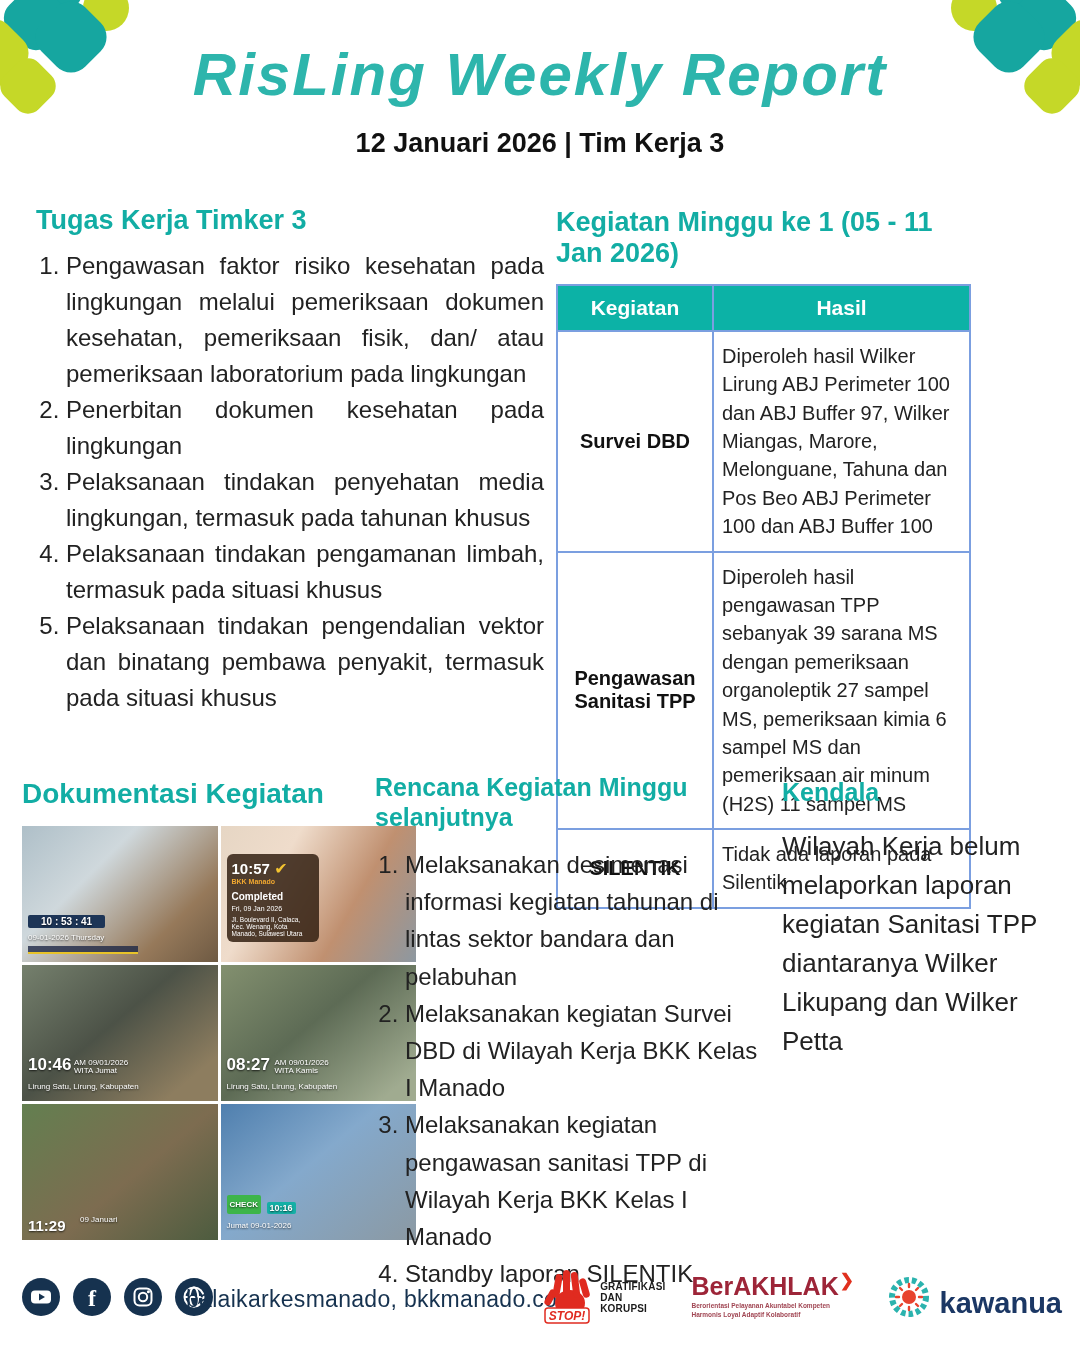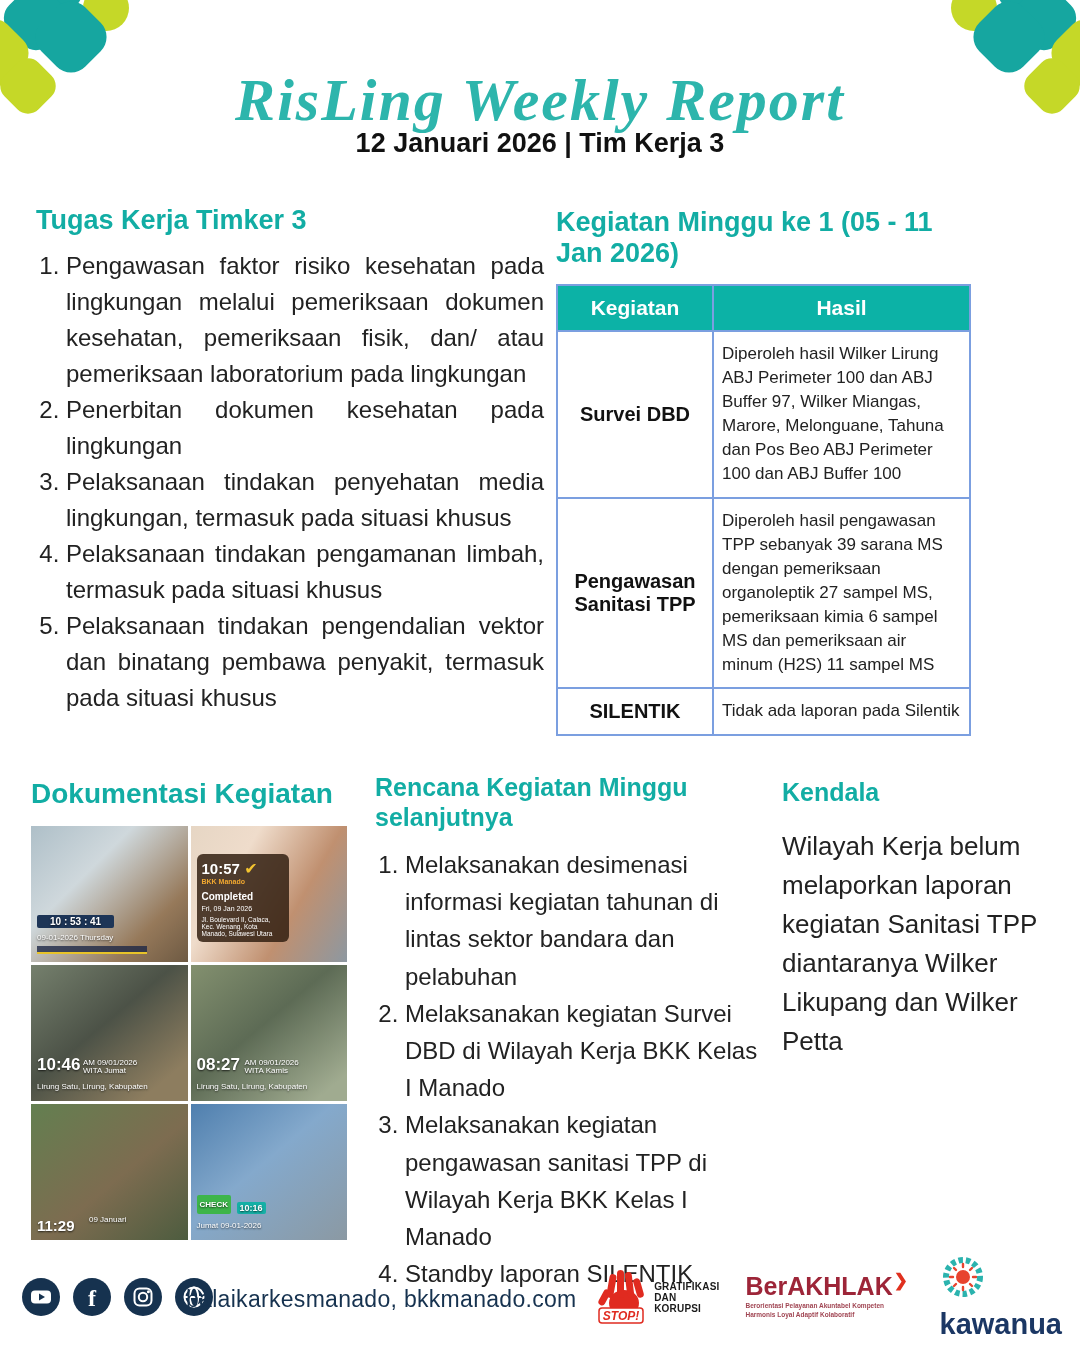--- a/index.html
+++ b/index.html
@@ -10,23 +10,23 @@
     background: #ffffff; margin: 0 auto; overflow: hidden;
   }
   
   .deco { position: absolute; top: 0; }
   .deco-left { left: 0; }
   .deco-right { right: 0; transform: scaleX(-1); }
 
   
   .title {
     position: absolute; top: 40px; left: 0; width: 100%;
-    text-align: center; font-family: Liberation Serif, serif;
+    text-align: center; font-family: Liberation Sans, sans-serif;
     font-style: italic; font-weight: 700; font-size: 60px;
-    color: #2db5ac; letter-spacing: 2px; margin-top: 26px;
+    color: #2db5ac; letter-spacing: 2px;
   }
   .subtitle {
     position: absolute; top: 128px; left: 0; width: 100%;
     text-align: center; font-weight: 700; font-size: 27px; color: #111111;
   }
 
   h2.sec { color: #12ada4; font-weight: 700; }
 
   
   .tasks { position: absolute; left: 36px; top: 205px; width: 508px; }
@@ -36,29 +36,29 @@
 
   
   .weekly { position: absolute; left: 556px; top: 207px; width: 415px; }
   .weekly h2 { font-size: 27px; margin-bottom: 15px; }
   .wtable { border: 2px solid #7b9fe0; }
   .wrow { display: grid; grid-template-columns: 156px 1fr; }
   .wrow + .wrow { border-top: 2px solid #7b9fe0; }
   .wcell-k { border-right: 2px solid #7b9fe0; display: flex;
              align-items: center; justify-content: center; text-align: center;
              font-weight: 700; font-size: 20px; color: #111; padding: 6px; }
-  .wcell-h { padding: 10px 8px; font-size: 17px; line-height: 1.42; color: #222; }
+  .wcell-h { padding: 10px 8px; font-size: 20px; line-height: 1.42; color: #222; }
   .whead { background: #0cb2a6; }
   .whead .wcell-k, .whead .wcell-h { color: #ffffff; font-weight: 700;
              font-size: 21px; text-align: center; display: flex;
              align-items: center; justify-content: center; padding: 7px; }
   .whead .wcell-k { border-right-color: #7b9fe0; }
 
   
-  .docs { position: absolute; left: 31px; top: 778px; width: 316px; }
+  .docs { position: absolute; left: 22px; top: 778px; width: 394px; }
   .docs h2 { font-size: 28px; margin-bottom: 16px; }
   .pgrid { display: grid; grid-template-columns: 1fr 1fr; grid-auto-rows: 136px; gap: 3px; }
   .photo { position: relative; overflow: hidden; }
   .ph1 { background: linear-gradient(135deg,#aebfc8,#cfd8dc 35%,#96795a 75%,#6e5a43); }
   .ph2 { background: linear-gradient(120deg,#e6d6c4,#efdccb 30%,#c09070 65%,#8d98a1); }
   .ph3 { background: linear-gradient(140deg,#75806d,#4c5247 45%,#8d7d5f 85%); }
   .ph4 { background: linear-gradient(140deg,#83906f,#5d6b55 45%,#a0ab90 90%); }
   .ph5 { background: linear-gradient(140deg,#637f50,#7d6c50 55%,#4d5c3f); }
   .ph6 { background: linear-gradient(140deg,#4f7fae,#84a9cc 45%,#8b99a3); }
   .ov { position: absolute; color: #fff; text-shadow: 0 1px 2px rgba(0,0,0,.7); }
@@ -95,21 +95,21 @@
            align-items: center; gap: 26px; height: 62px; }
   .stop-logo { display: flex; align-items: center; gap: 3px; }
   .stop-txt { font-size: 10px; font-weight: 800; color: #1a1a1a; line-height: 1.1;
               letter-spacing: .2px; }
   .ber-logo { position: relative; width: 168px; }
   .ber-title { font-size: 25px; font-weight: 800; color: #9d2538; line-height: 1; }
   .ber-title .chev { color: #e0301e; font-size: 17px; font-weight: 800;
                      position: relative; top: -9px; left: 1px; }
   .ber-sub { font-size: 6.5px; color: #a04552; margin-top: 3px; line-height: 1.35;
              font-weight: 700; }
-  .kaw-logo { display: flex; align-items: flex-start; gap: 8px; flex-direction: column; }
+  .kaw-logo { display: flex; align-items: flex-end; gap: 8px; }
   .kaw-name { font-size: 29px; font-weight: 800; color: #1b3764; }
 </style>
 </head>
 <body>
 
 <div class="page">
 
   <svg class="deco deco-left" width="140" height="120" viewBox="0 0 140 120">
     <circle cx="106" cy="8" r="23" fill="#c5d828"></circle>
     <g fill="#16a6a0">
@@ -136,21 +136,21 @@
   </svg>
 
   <div class="title">RisLing Weekly Report</div>
   <div class="subtitle">12 Januari 2026 | Tim Kerja 3</div>
 
   <div class="tasks">
     <h2 class="sec">Tugas Kerja Timker 3</h2>
     <ol>
       <li>Pengawasan faktor risiko kesehatan pada lingkungan melalui pemeriksaan dokumen kesehatan, pemeriksaan fisik, dan/ atau pemeriksaan laboratorium pada lingkungan</li>
       <li>Penerbitan dokumen kesehatan pada lingkungan</li>
-      <li>Pelaksanaan tindakan penyehatan media lingkungan, termasuk pada situasi khusus</li>
+      <li>Pelaksanaan tindakan penyehatan media lingkungan, termasuk pada tahunan khusus</li>
       <li>Pelaksanaan tindakan pengamanan limbah, termasuk pada situasi khusus</li>
       <li>Pelaksanaan tindakan pengendalian vektor dan binatang pembawa penyakit, termasuk pada situasi khusus</li>
     </ol>
   </div>
 
   <div class="weekly">
     <h2 class="sec">Kegiatan Minggu ke 1 (05 - 11 Jan 2026)</h2>
     <div class="wtable">
       <div class="wrow whead">
         <div class="wcell-k">Kegiatan</div>

